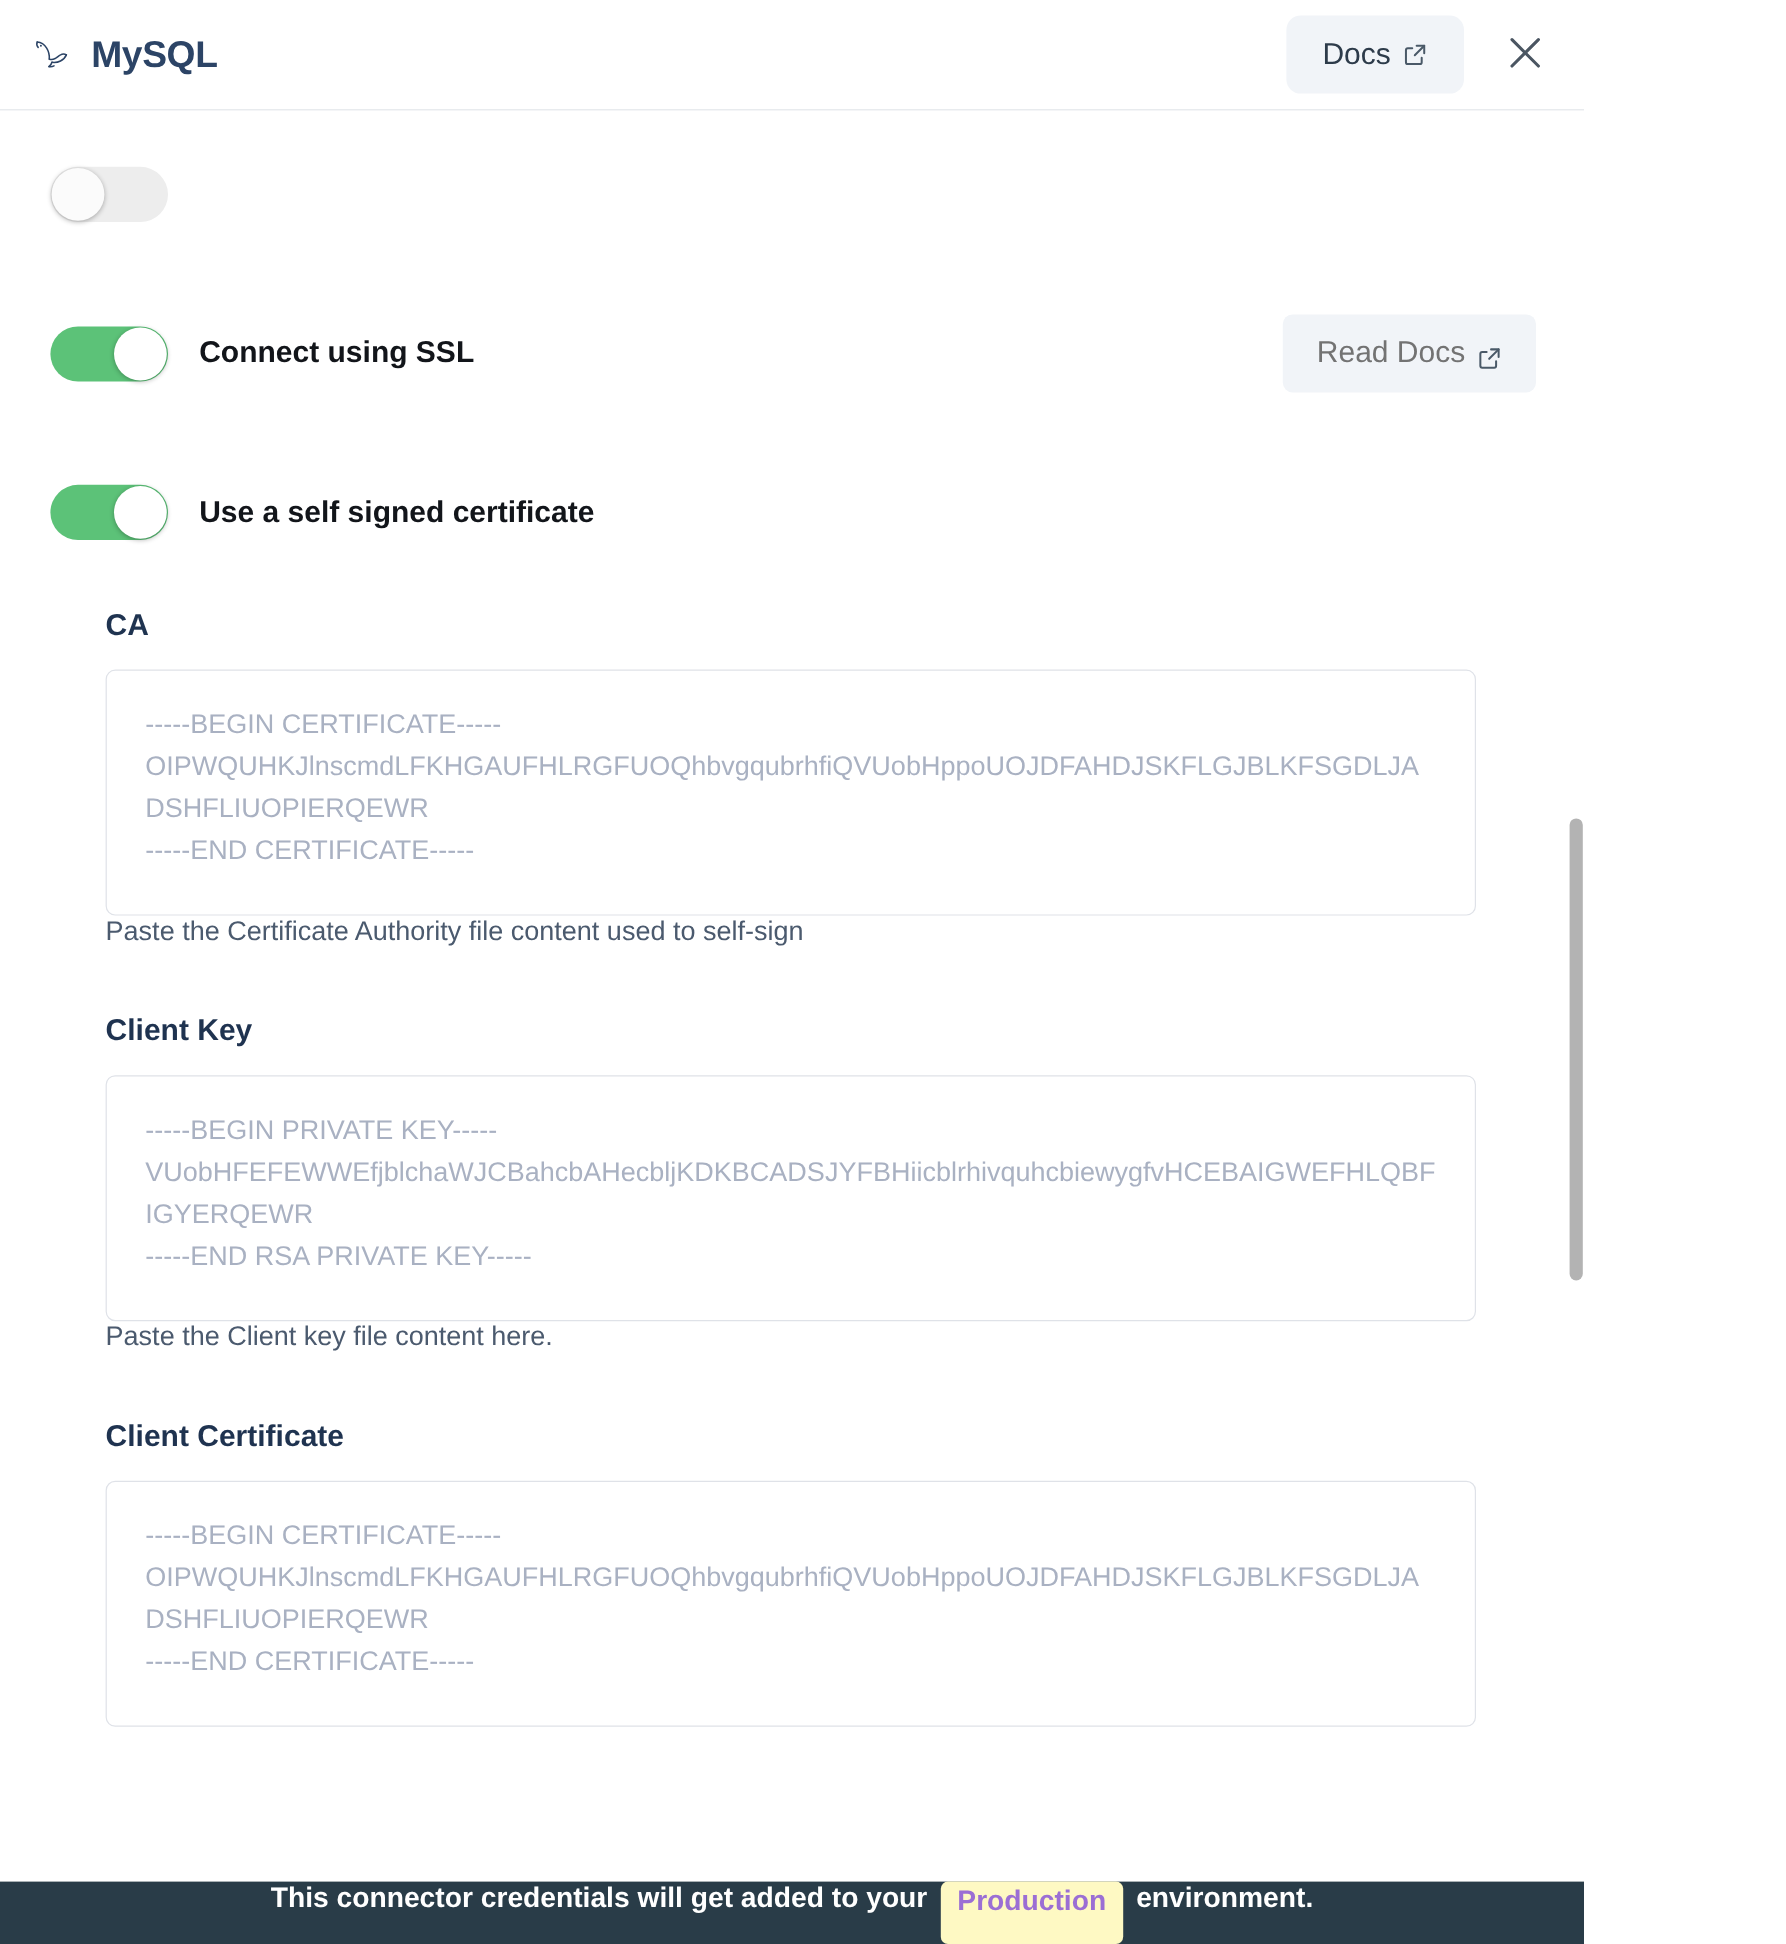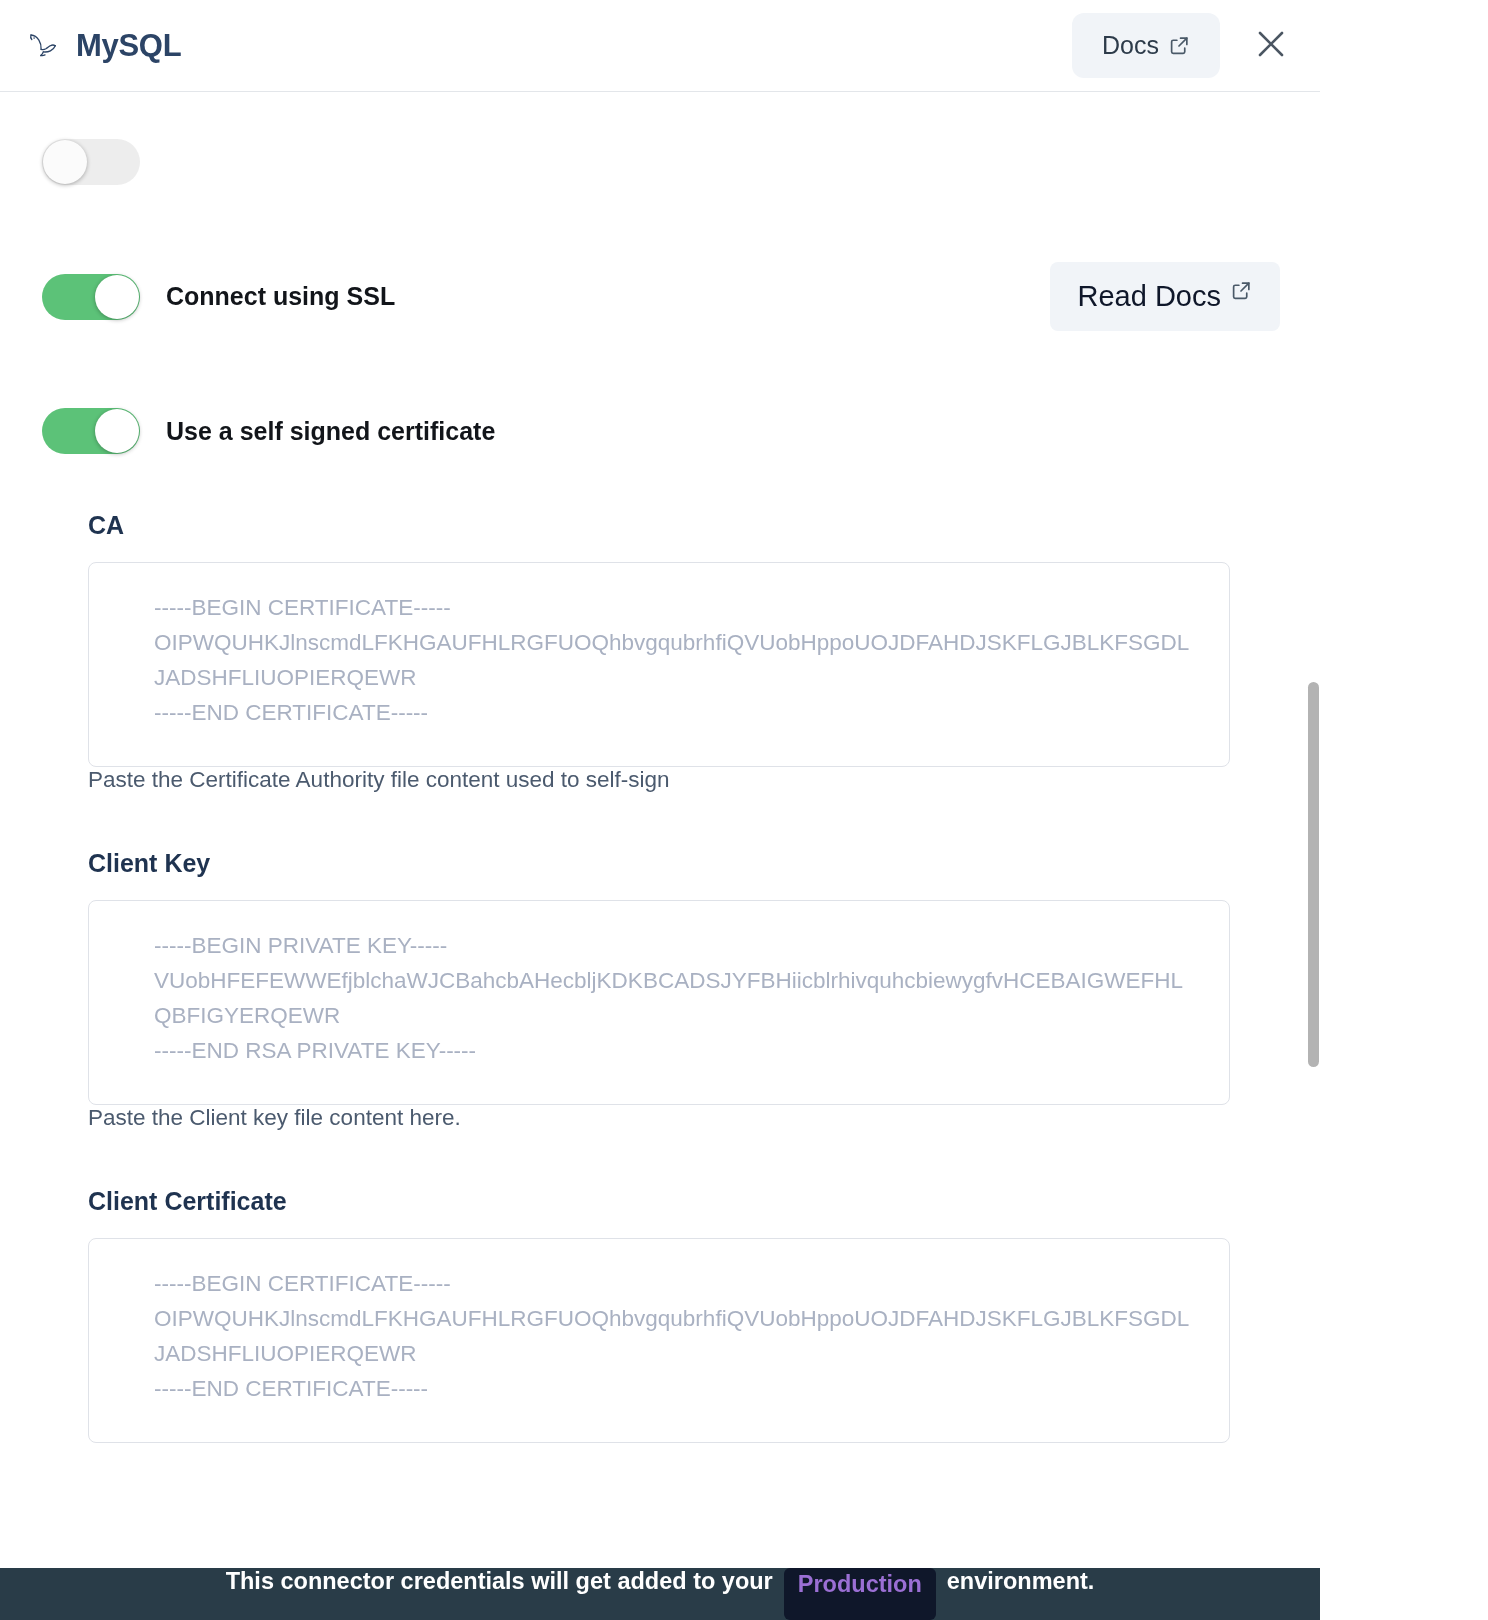--- a/index.html
+++ b/index.html
@@ -100,29 +100,29 @@
   .switch.on .knob { left: auto; right: 1px; background: #ffffff; }
   .toggle-label {
     margin-left: 26px;
     font-size: 25px;
     font-weight: 600;
     color: #12151a;
   }
   .row-spacer { flex: 1; }
   .read-docs-btn {
     display: flex;
-    align-items: flex-start;
+    align-items: flex-end;
     gap: 10px;
     background: #f1f4f8;
     border: none;
     border-radius: 8px;
     padding: 18px 28px;
-    font-size: 29px;
+    font-size: 25px;
     font-weight: 500;
-    color: #0f172a;
+    color: #737373;
     cursor: pointer;
     margin-right: -50px;
     font-family: "Liberation Sans", sans-serif;
   }
 
   
   .field { padding-left: 46px; margin-bottom: 56px; }
   .field-label {
     font-size: 25px;
     font-weight: 600;
@@ -136,21 +136,20 @@
     padding: 27px 32px;
     background: #ffffff;
     cursor: text;
   }
   .ta-line {
     font-size: 22.5px;
     line-height: 35px;
     color: #a9b1c2;
     white-space: pre-wrap;
     word-break: break-all;
-    margin-left: 33px;
   }
   .helper {
     font-size: 22.5px;
     color: #4b5a6e;
   }
 
   
   .scrollbar-track {
     position: absolute;
     top: 0; right: 0;
@@ -179,21 +178,21 @@
     gap: 0;
     margin-top: 48px;
   }
   .banner-text {
     font-size: 23.5px;
     font-weight: 700;
     color: #ffffff;
   }
   .env-badge {
     display: inline-block;
-    background: #0f172a;
+    background: #fef9c3;
     color: #9b6fd4;
     font-size: 23.5px;
     font-weight: 600;
     border-radius: 6px;
     padding: 3px 14px;
     margin: 0 11px;
   }
 
   
   .footer {

